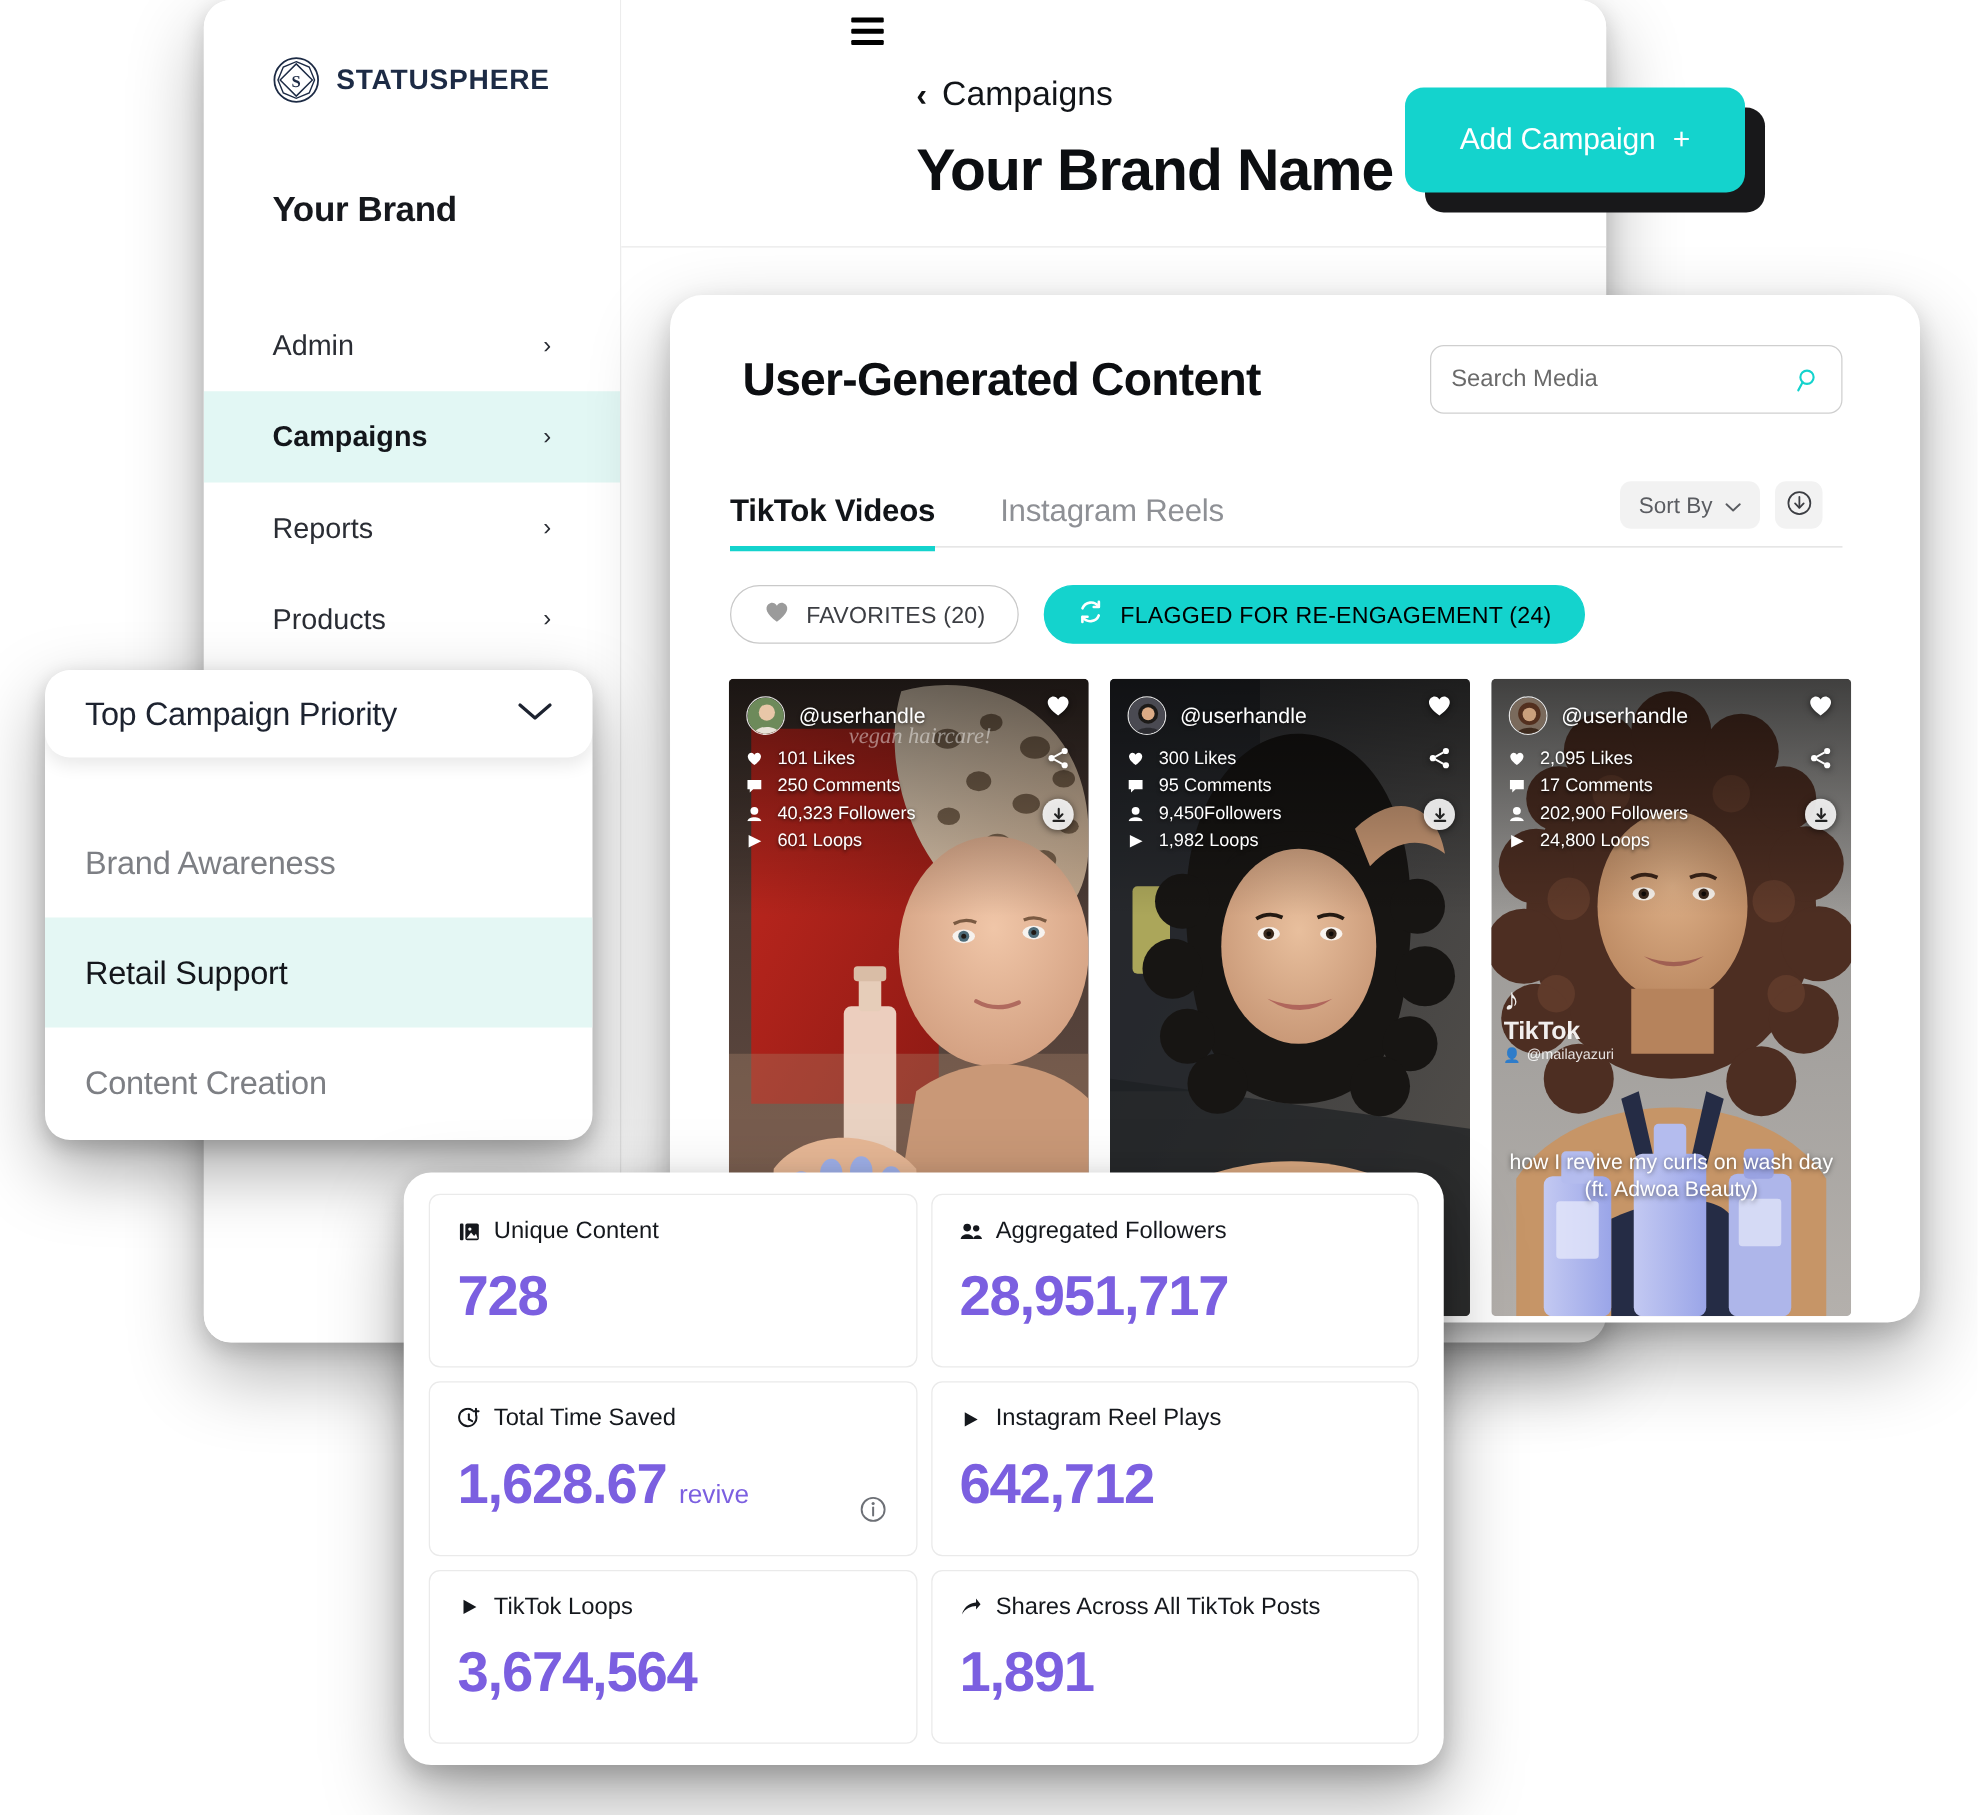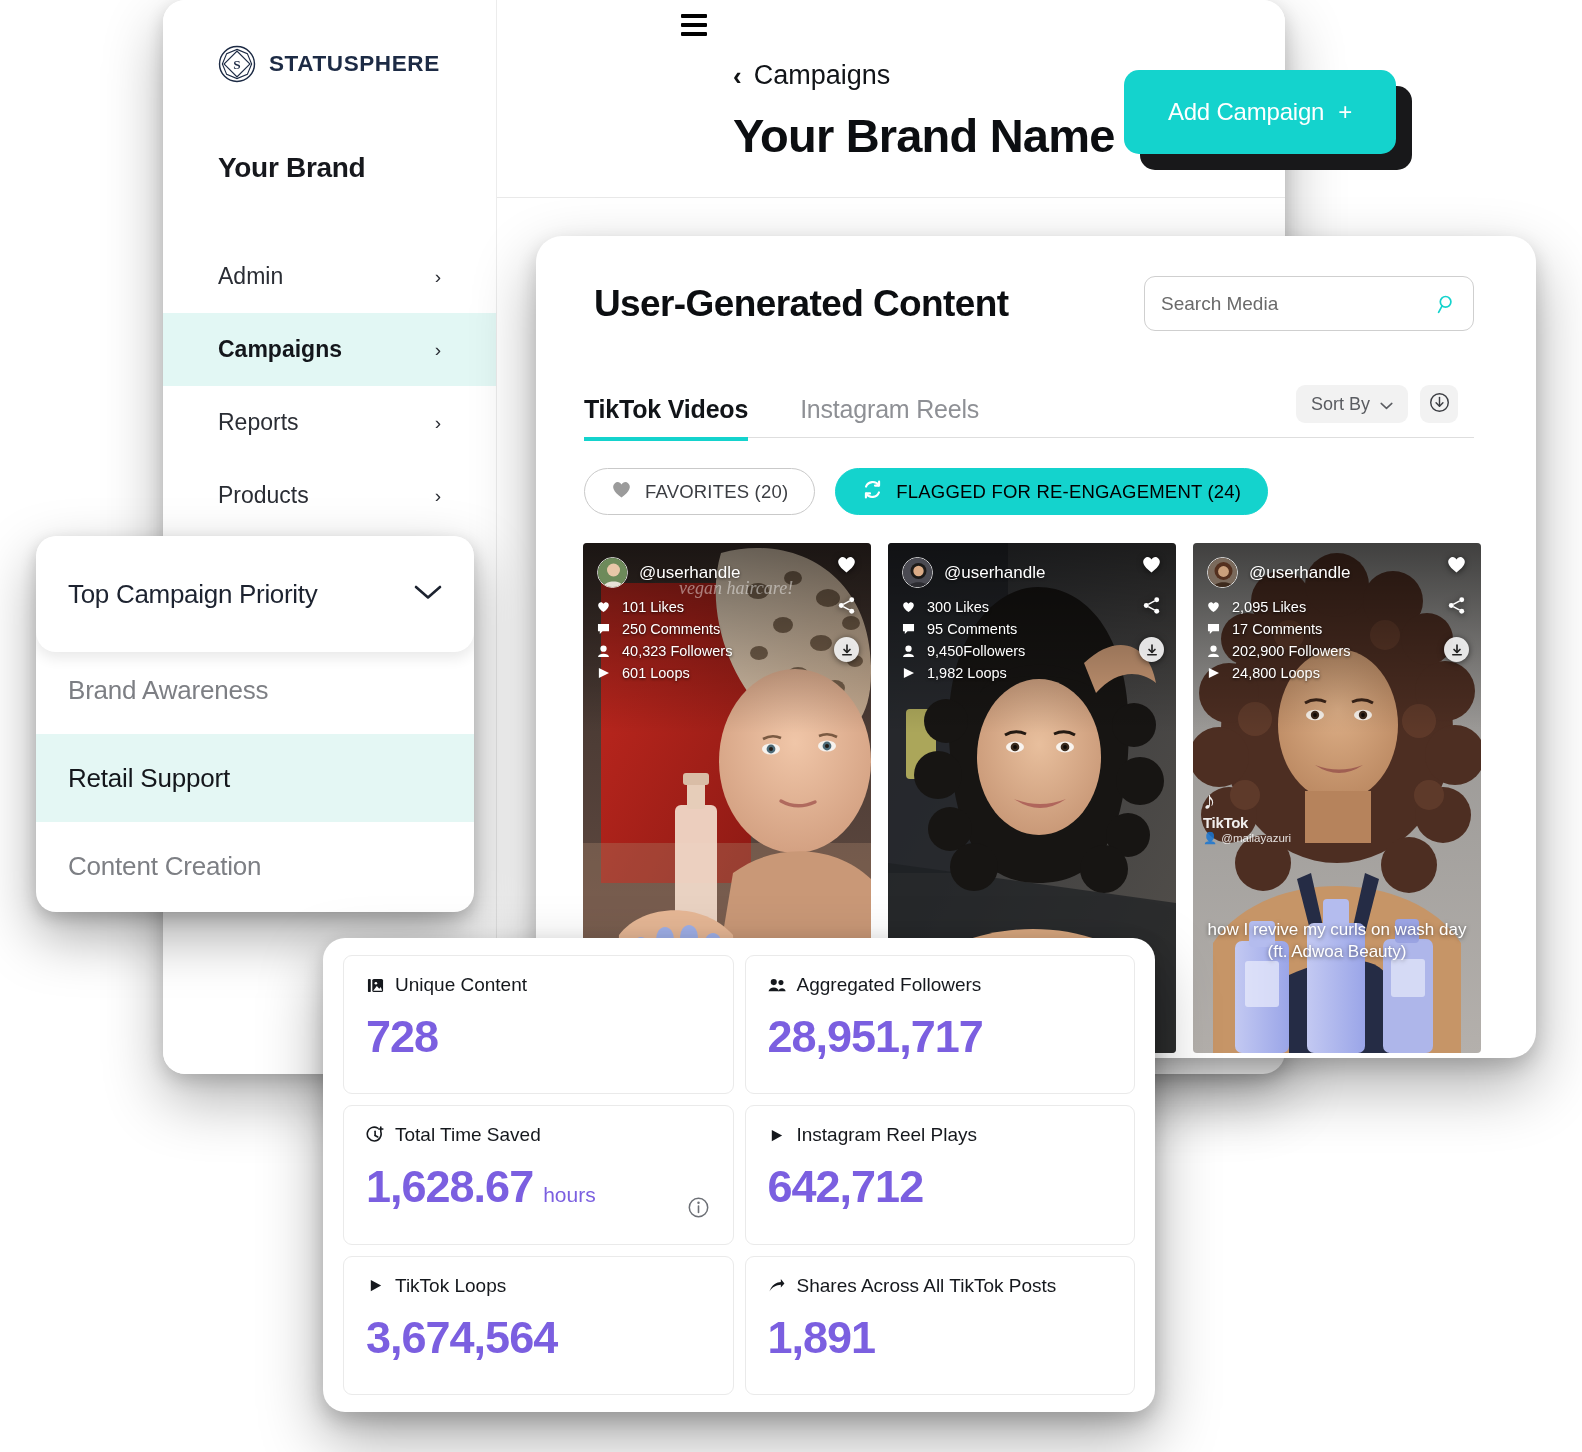--- a/index.html
+++ b/index.html
@@ -196,21 +196,21 @@
   .dl-circ {
     width: 25px; height: 25px; border-radius: 50%;
     background: rgba(245,245,245,0.92);
     display: flex; align-items: center; justify-content: center;
   }
   .tt-wm {
     position: absolute; left: 10px; bottom: 0; padding-bottom: 10px;
     color: rgba(255,255,255,0.92);
   }
   .tt-wm .ttlogo { font-size: 25px; line-height: 1; margin-bottom: 1px; }
-  .tt-wm .ttname { font-size: 15px; font-weight: 700; letter-spacing: -0.3px; }
+  .tt-wm .ttname { font-size: 20px; font-weight: 700; letter-spacing: -0.3px; }
   .tt-wm .tthandle { font-size: 11.5px; opacity: 0.92; display:flex; gap:4px; align-items:center; }
   .vcaption {
     position: absolute; left: 0; right: 0; bottom: 90px;
     text-align: center; color: #fff; font-size: 17px; line-height: 1.3;
     text-shadow: 0 1px 4px rgba(0,0,0,0.55); padding: 0 14px;
   }
   .v1-overlay {
     position: absolute; left: 96px; top: 35px;
     color: rgba(255,255,255,0.45); font-size: 18px;
     font-family: "Liberation Serif", serif; font-style: italic;
@@ -218,21 +218,21 @@
 
   
   .dropdown-card {
     position: absolute; left: 36px; top: 536px;
     width: 438px; height: 376px;
     background: #ffffff; border-radius: 20px;
     box-shadow: 0 24px 56px rgba(0,0,0,0.34), 0 6px 16px rgba(0,0,0,0.18);
     z-index: 30; overflow: hidden;
   }
   .dd-header {
-    position: absolute; left: 0; top: 0; width: 100%; height: 116px;
+    position: absolute; left: 0; top: 0; width: 100%; height: 70px;
     background: #fff; border-radius: 20px;
     box-shadow: 0 6px 14px rgba(0,0,0,0.09);
     display: flex; align-items: center; padding: 0 32px;
     cursor: pointer; z-index: 2;
   }
   .dd-header .lbl { flex: 1; font-size: 26px; color: #1d2330; letter-spacing: -0.3px; }
   .dd-list { position: absolute; left: 0; top: 110px; width: 100%; }
   .dd-item {
     height: 88px; display: flex; align-items: center; padding: 0 32px;
     font-size: 26px; color: #7d7f84; cursor: pointer; letter-spacing: -0.2px;
@@ -898,21 +898,21 @@
             <line x1="9.6" y1="5.6" x2="9.6" y2="10" stroke="#15181d" stroke-width="1.7" stroke-linecap="round"></line>
             <line x1="9.6" y1="10" x2="12.4" y2="11.6" stroke="#15181d" stroke-width="1.7" stroke-linecap="round"></line>
             <line x1="15.6" y1="1" x2="15.6" y2="5.4" stroke="#15181d" stroke-width="1.7" stroke-linecap="round"></line>
             <line x1="13.4" y1="3.2" x2="17.8" y2="3.2" stroke="#15181d" stroke-width="1.7" stroke-linecap="round"></line>
           </svg>
         </span>
         <span>Total Time Saved</span>
       </div>
       <div class="stat-val">
         <span>1,628.67</span>
-        <span class="stat-unit">hours</span>
+        <span class="stat-unit">revive</span>
       </div>
       <span class="info-circ">
         <svg viewBox="0 0 21 21" width="21" height="21">
           <circle cx="10.5" cy="10.5" r="9.2" fill="none" stroke="#6d7076" stroke-width="1.5"></circle>
           <circle cx="10.5" cy="5.8" r="1.25" fill="#6d7076"></circle>
           <line x1="10.5" y1="9" x2="10.5" y2="15.4" stroke="#6d7076" stroke-width="1.6" stroke-linecap="round"></line>
         </svg>
       </span>
     </div>
 

